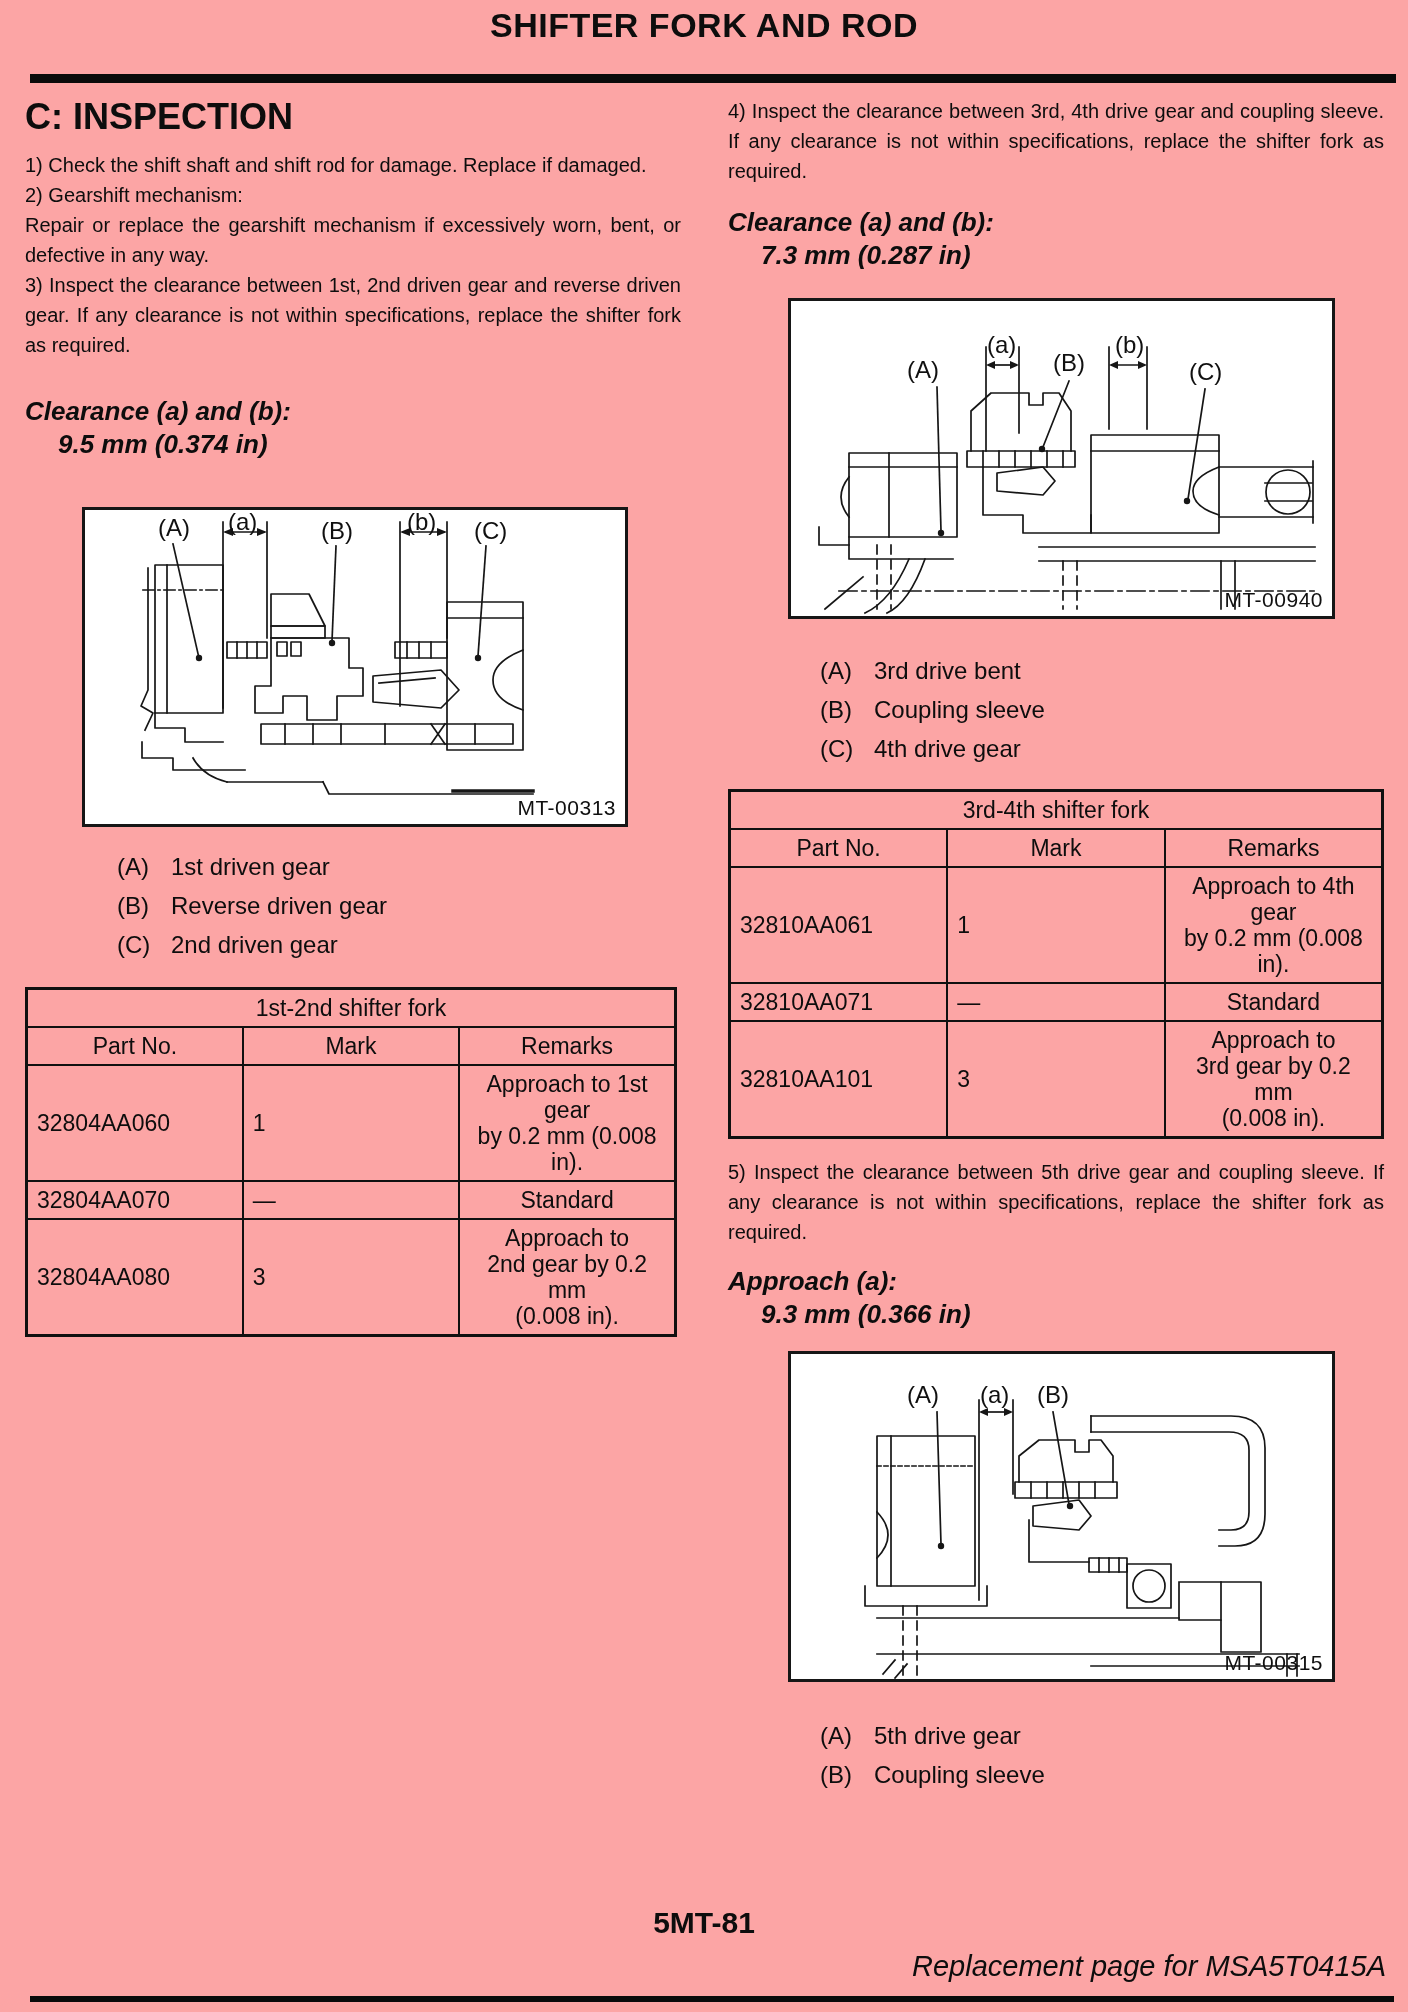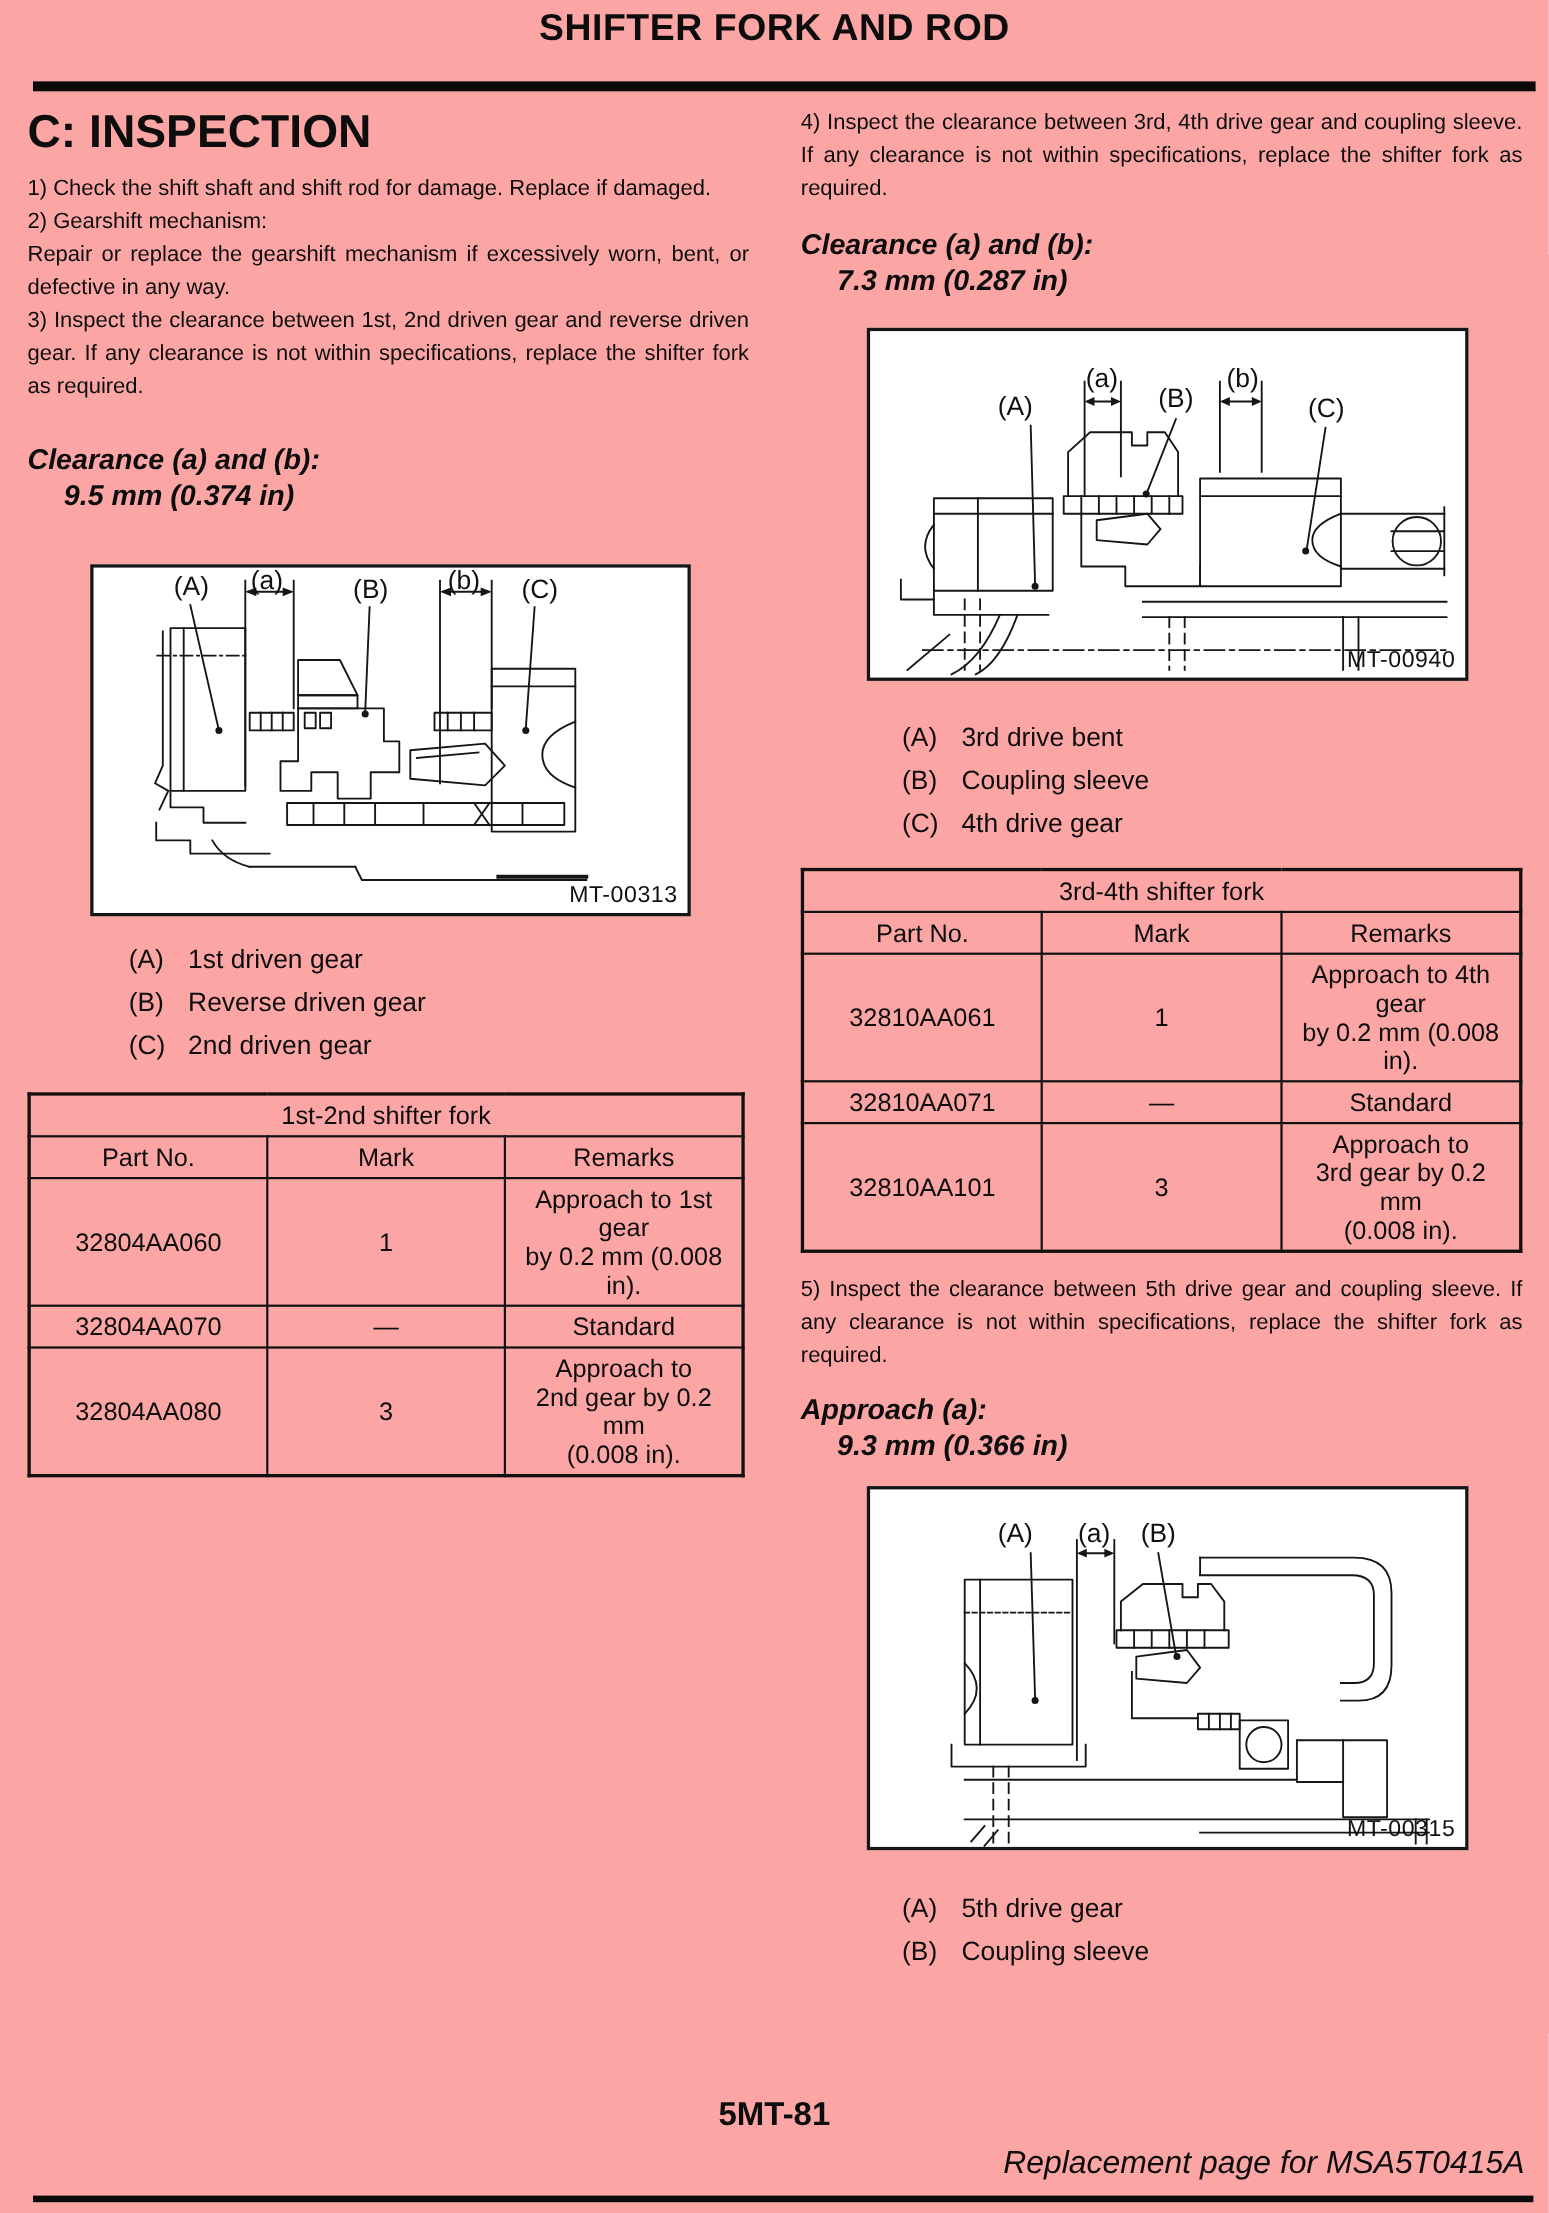--- a/index.html
+++ b/index.html
@@ -10,21 +10,21 @@
     overflow:hidden;
   }
   
   .header-title { position:absolute; top:6px; left:0; width:100%; text-align:center;
     font-size:34px; font-weight:bold; letter-spacing:0.5px; }
   .header-subtitle { position:absolute; top:45px; right:32px; font-size:24px; letter-spacing:0.2px; }
   .header-rule { position:absolute; top:74px; left:30px; right:12px; height:9px; background:#0a0a0a; }
   
   .columns { position:absolute; top:96px; left:25px; display:flex; gap:47px; }
   .col { width:656px; }
-  .section-heading { font-size:42px; font-weight:bold; margin:0 0 12px 0; }
+  .section-heading { font-size:36px; font-weight:bold; margin:0 0 12px 0; }
   .body-text { font-size:20px; line-height:30px; text-align:justify; margin:0; }
   .clearance { margin:35px 0 0 0; font-size:26px; line-height:33px; font-weight:bold; font-style:italic; }
   .clearance .clearance-value { margin-left:33px; }
   
   .figure { position:relative; border:3px solid #161616; margin-top:46px; margin-left:57px;
     width:540px; background:#fff; }
   .figure.f2 { margin-top:26px; margin-left:60px; width:541px; }
   .figure.f3 { margin-top:20px; margin-left:60px; width:541px; }
   .figure svg { display:block; }
   .fig-label { position:absolute; font-size:24px; line-height:26px; white-space:nowrap; color:#101010; }
@@ -36,21 +36,21 @@
   .legend li { display:flex; margin-bottom:11px; line-height:28px; }
   .legend .legend-key { flex:0 0 54px; }
   
   .spec-table { border-collapse:collapse; margin-top:28px; width:652px; font-size:23px;
     table-layout:fixed; border:3px solid #101010; }
   .spec-table.t2 { margin-top:26px; width:656px; }
   .spec-table td, .spec-table th { border:2px solid #101010; padding:5px 9px;
     vertical-align:middle; font-weight:normal; line-height:26px; }
   .spec-table .tbl-title { text-align:center; }
   .spec-table th { text-align:center; }
-  .cell-center { text-align:center; }
+  .cell-center { }
   .cell-remarks { text-align:center; white-space:pre-line; }
   .w-part { width:198px; } .w-mark { width:190px; } .w-remarks { width:258px; }
   
   .page-number { position:absolute; top:1906px; left:0; width:100%; text-align:center;
     font-size:30px; font-weight:bold; }
   .replacement-note { position:absolute; top:1950px; right:22px; font-size:29px; font-style:italic; }
   .footer-rule { position:absolute; top:1996px; left:30px; right:14px; height:6px; background:#0a0a0a; }
   
   .fig svg * { vector-effect:none; }
 </style>

